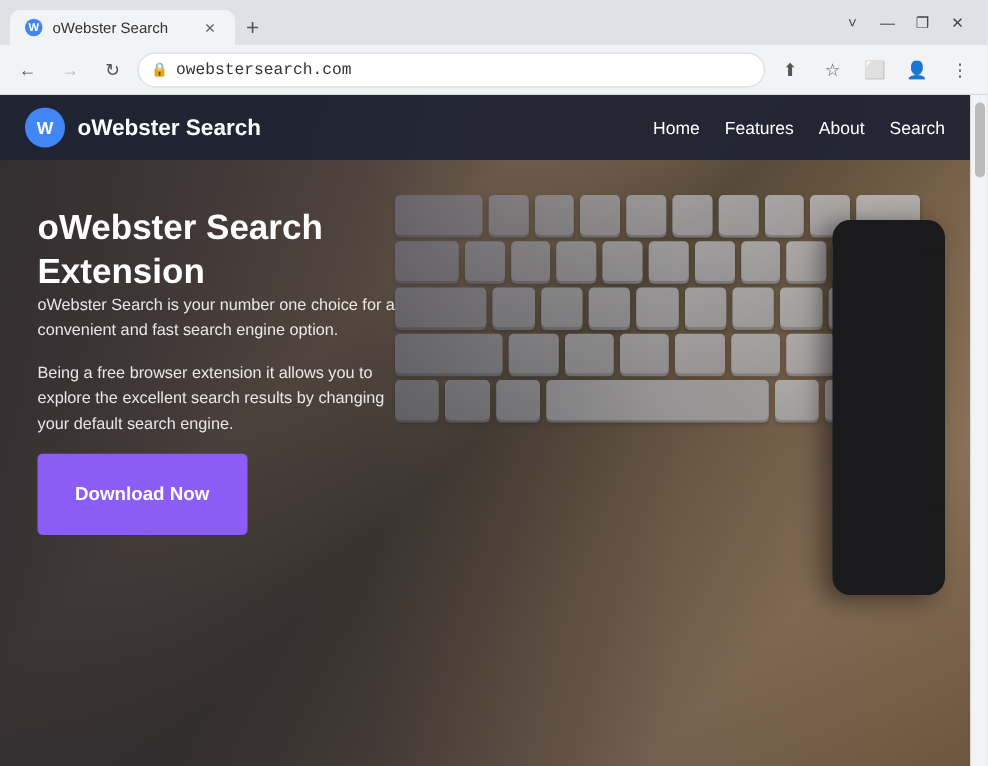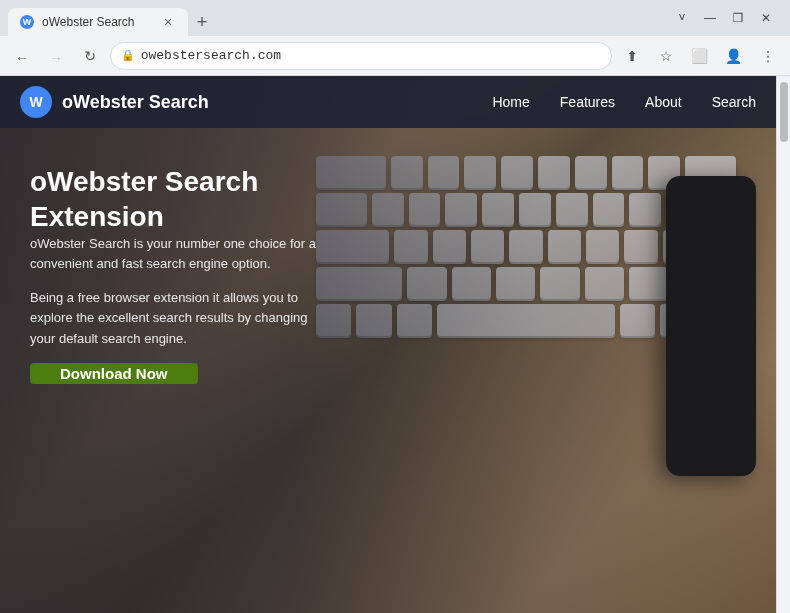--- a/index.html
+++ b/index.html
@@ -313,21 +313,21 @@
 
     .logo-text {
       color: white;
       font-size: 18px;
       font-weight: bold;
     }
 
     .site-nav-links {
       margin-left: auto;
       display: flex;
-      gap: 30px;
+      gap: 20px;
     }
 
     .nav-link {
       color: white;
       font-size: 14px;
       text-decoration: none;
       cursor: pointer;
     }
 
     
@@ -346,25 +346,25 @@
     }
 
     .hero-desc {
       color: rgba(255,255,255,0.88);
       font-size: 13px;
       line-height: 1.55;
       margin-bottom: 14px;
     }
 
     .download-btn {
-      background: #4d7c0f;
+      background: #8b5cf6;
       color: white;
       border: none;
       border-radius: 4px;
-      padding: 2px 30px;
+      padding: 24px 30px;
       font-size: 15px;
       font-weight: bold;
       cursor: pointer;
       display: inline-block;
       margin-bottom: 18px;
     }
 
     .hero-footer-text {
       color: rgba(255,255,255,0.85);
       font-size: 12.5px;

